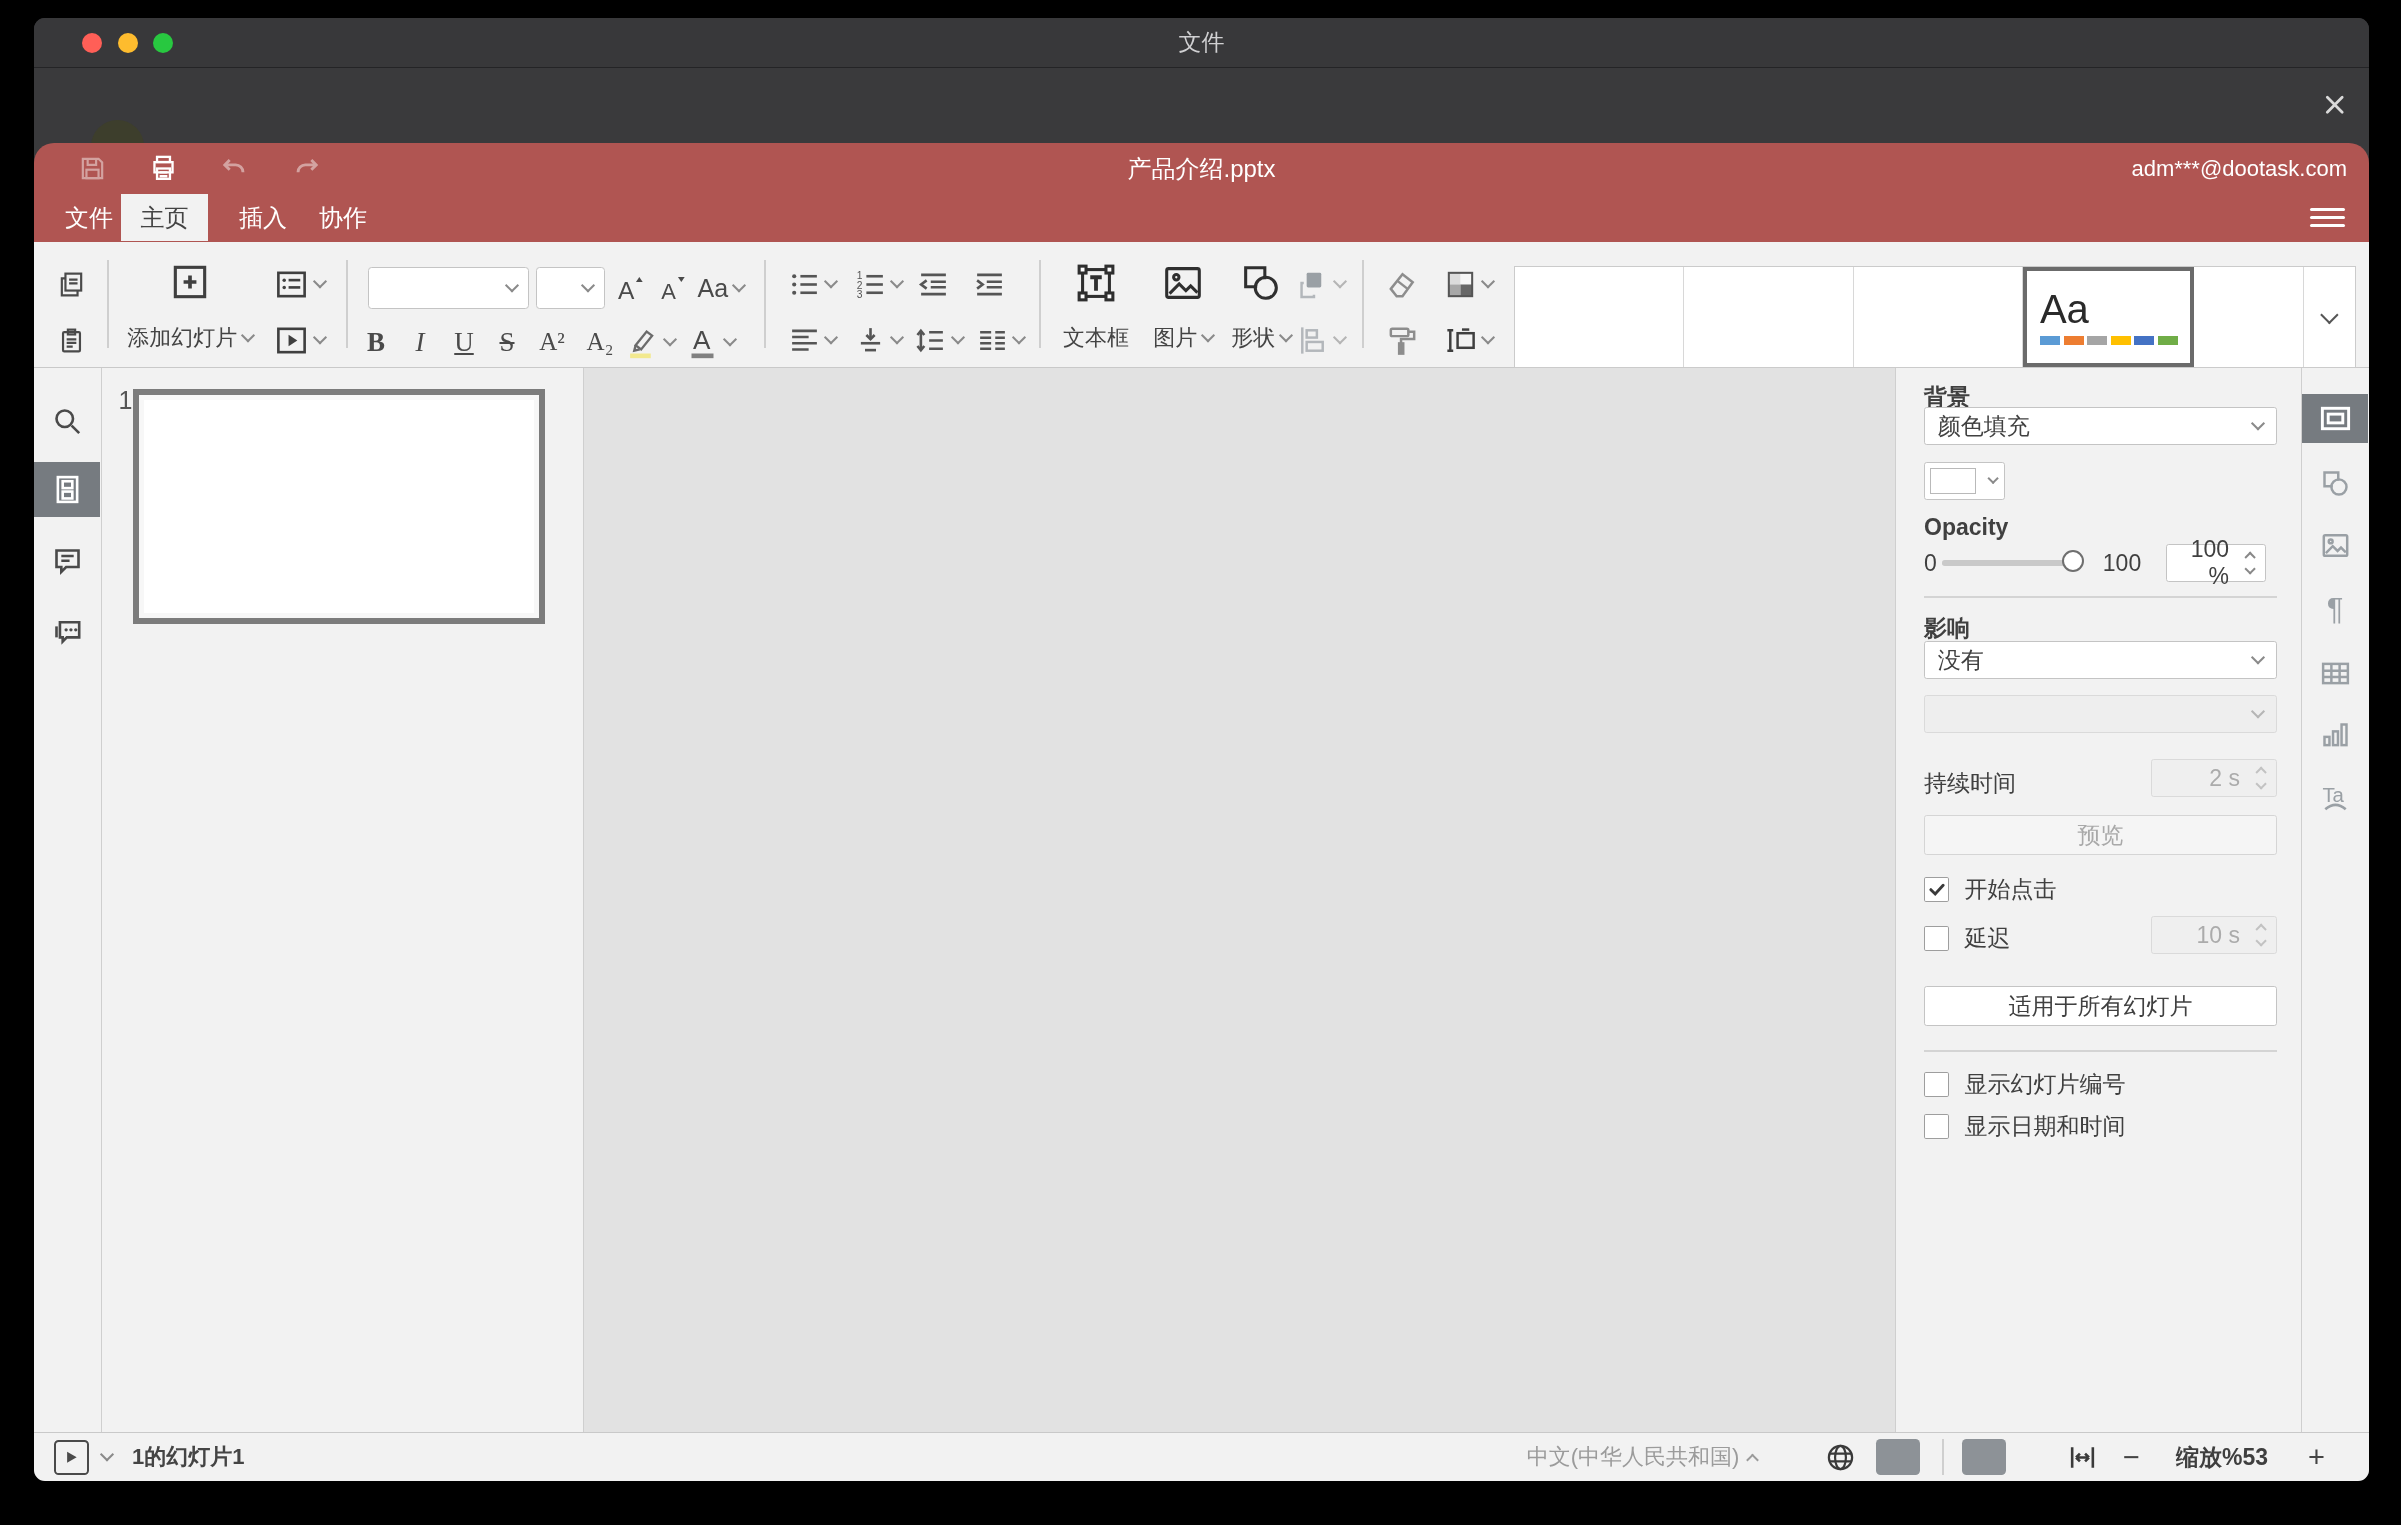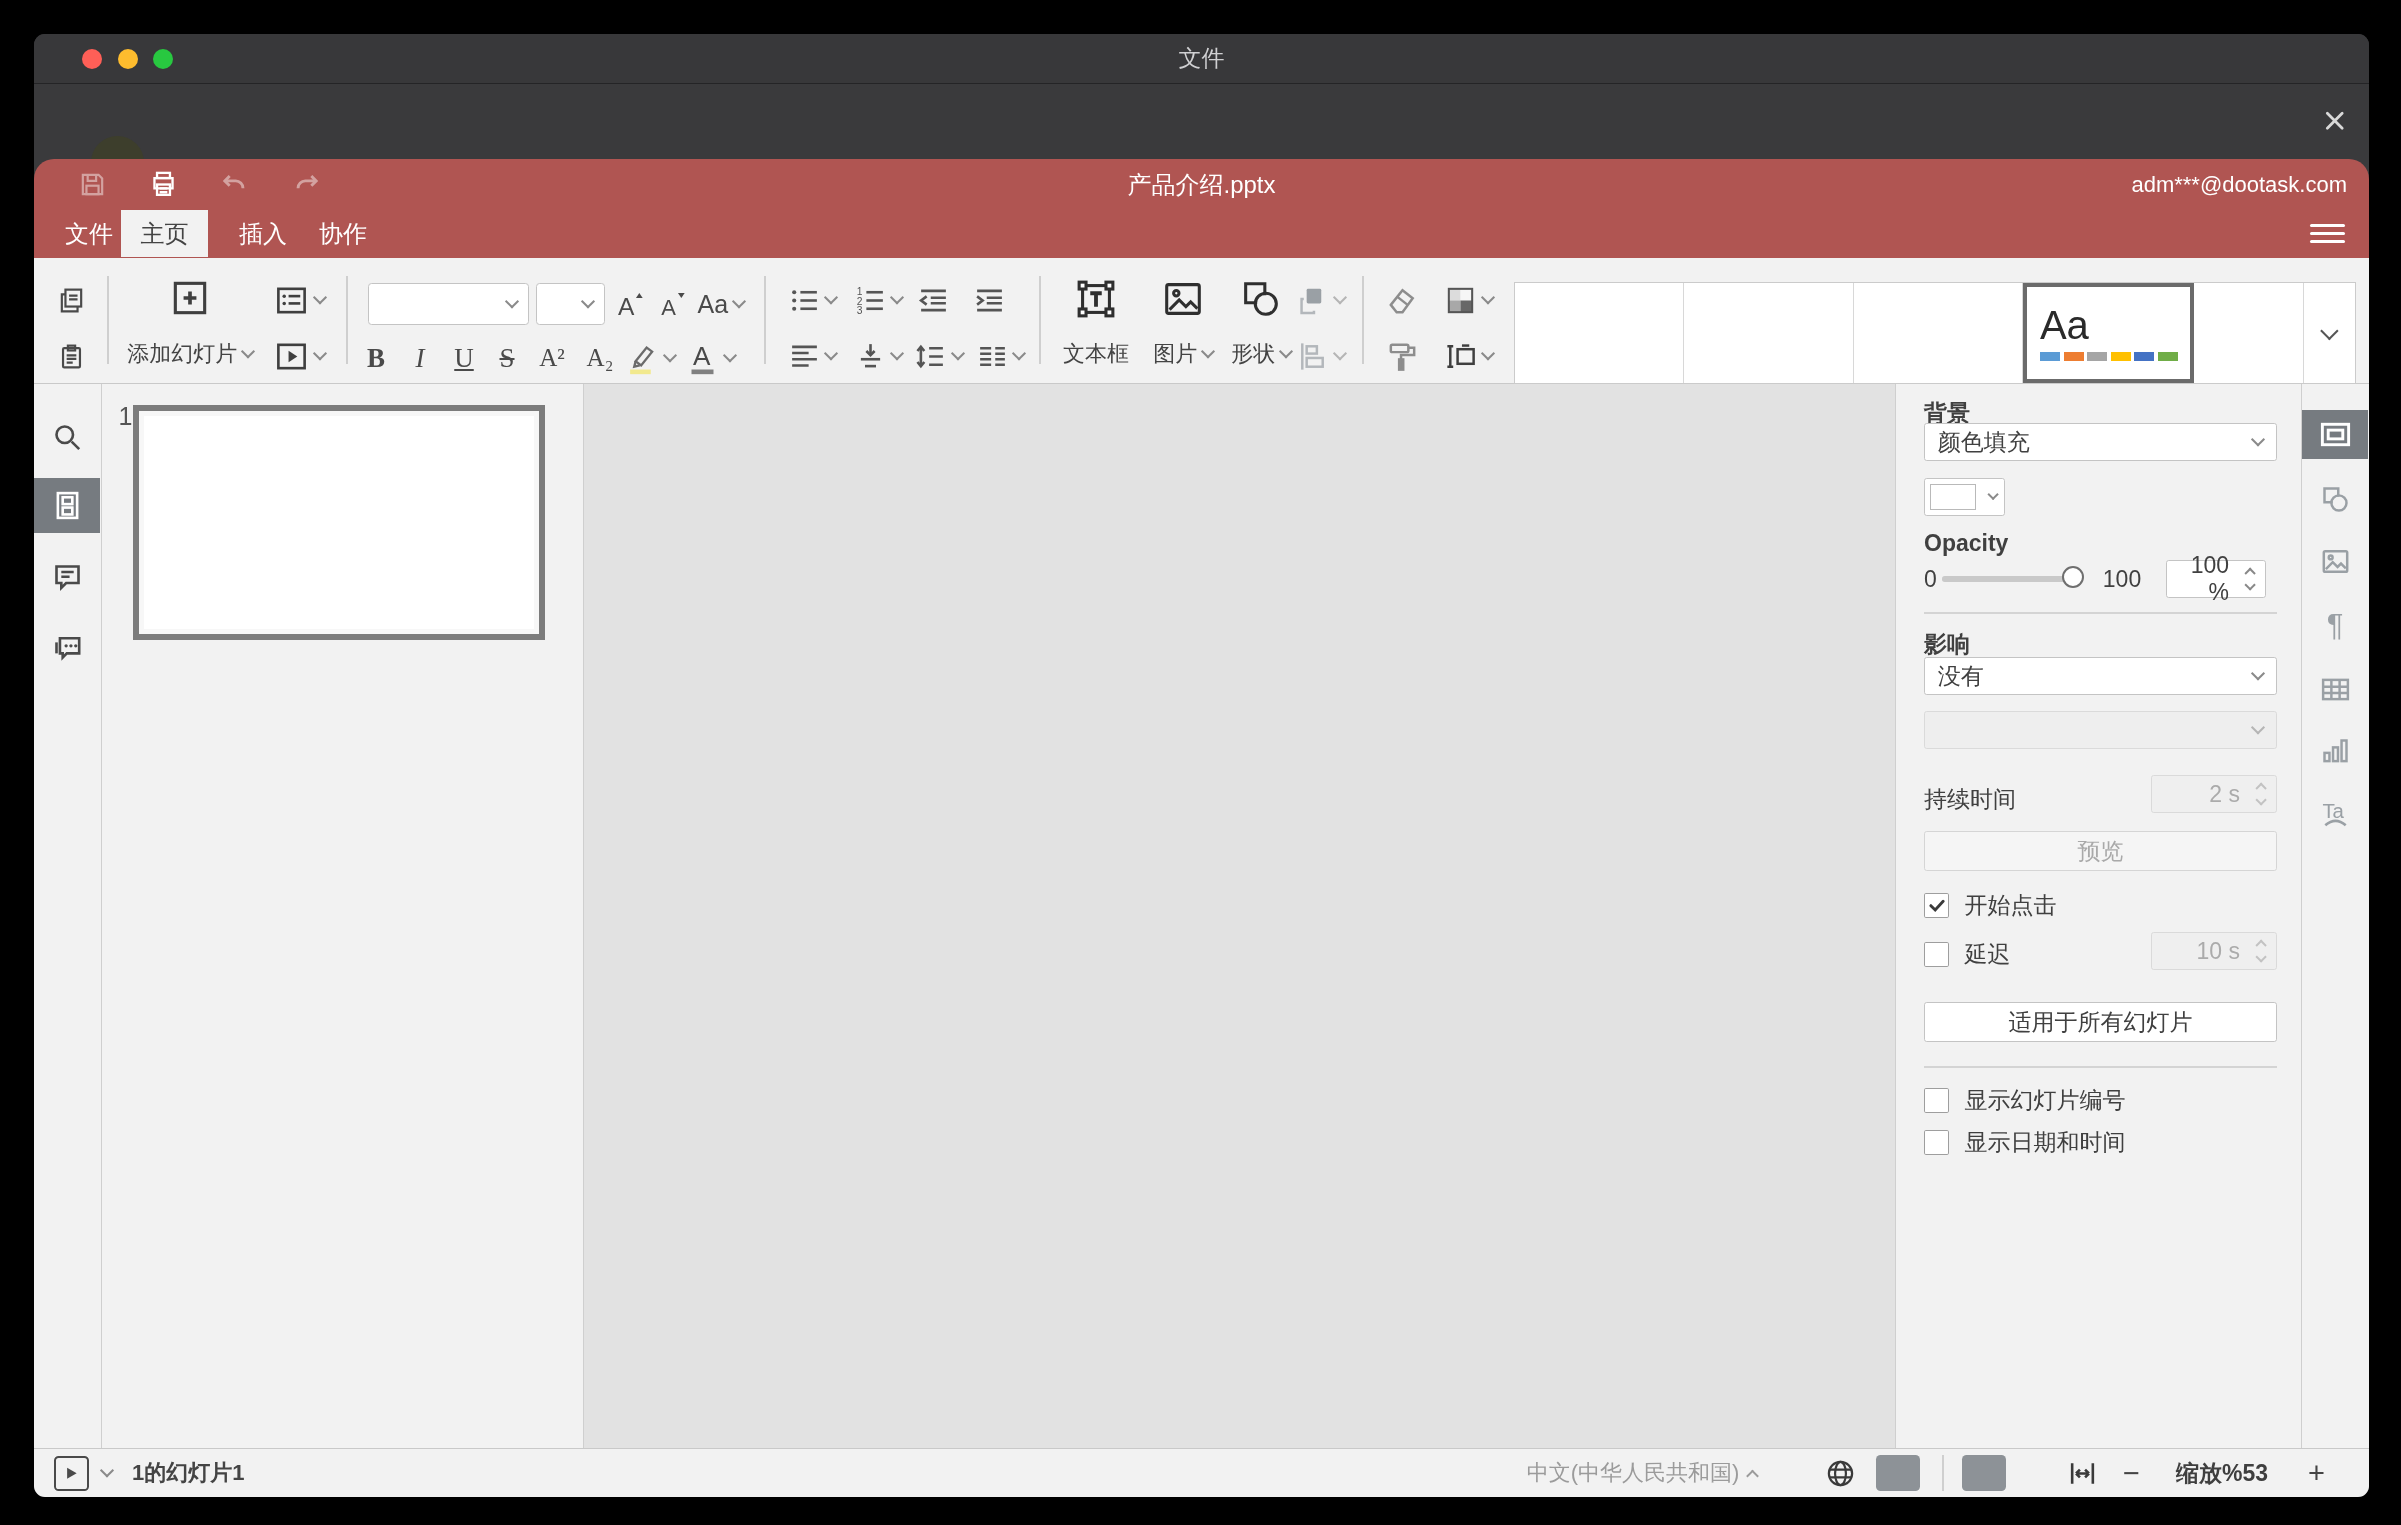--- a/index.html
+++ b/index.html
@@ -1,19 +1,19 @@
 <!DOCTYPE html>
 <html style="font-size:14.6px"><head>
 <meta charset="utf-8">
 <style>
   * { margin:0; padding:0; box-sizing:border-box; }
   html,body { width:2401px; height:1526px; background:#000; font-family:"Liberation Sans","DejaVu Sans",sans-serif; }
 
   
-  .mac-window { position:absolute; left:34px; top:34px; width:2335px; height:1463px;
+  .mac-window { position:absolute; left:34px; top:18px; width:2335px; height:1463px;
     border-radius:11px; overflow:hidden; background:#3a3a3c; }
   .titlebar { position:relative; height:50px; background:#38383a; border-bottom:0.9px solid #242426;
     display:flex; align-items:center; }
   .traffic { position:absolute; left:48px; top:0; height:50px; display:flex; align-items:center; gap:15.5px; }
   .light { width:20px; height:20px; border-radius:50%; }
   .light.red { background:#ff5f57; } .light.yellow { background:#febc2e; } .light.green { background:#28c840; }
   .tb-title { width:100%; text-align:center; color:#d0d0d2; font-size:23px; }
 
   .dark-gap { position:relative; height:95px; background:#3a3a3c; }
   .avatar-peek { position:absolute; left:57px; top:52px; width:53px; height:53px; border-radius:50%; background:#3d3e2c; }

